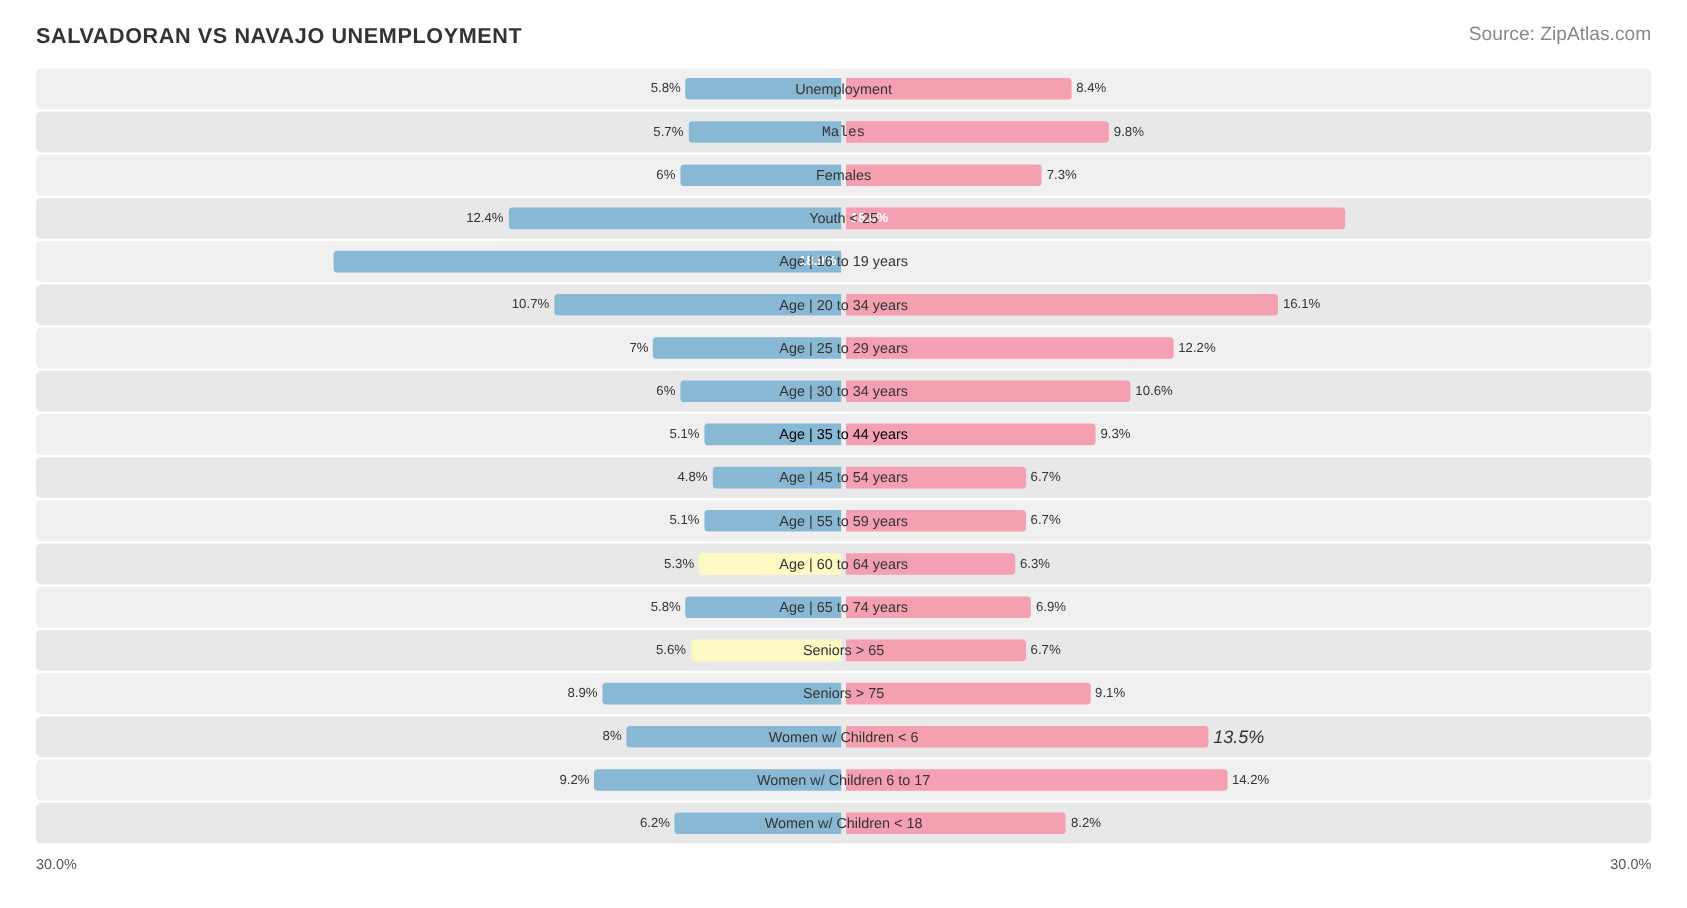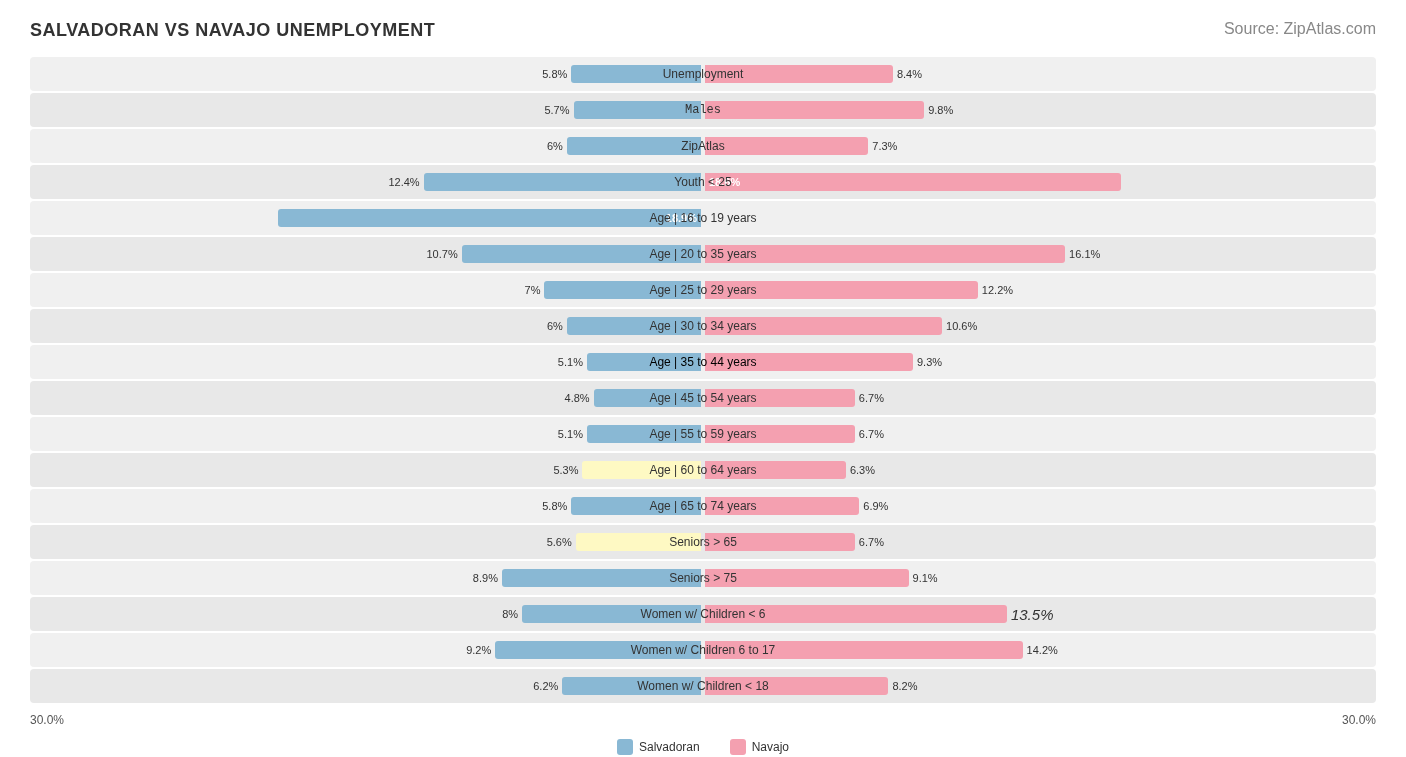--- a/index.html
+++ b/index.html
@@ -111,21 +111,21 @@
         <span style="position:absolute;left:calc(100% + 4px);color:#333;font-size:11px;white-space:nowrap;">9.8%</span>
       </div>
     </div>
   </div>
       <div class="row" style="display: flex; align-items: center; height: 34px; margin-bottom: 2px; background: rgb(240, 240, 240); border-radius: 4px; position: relative;">
     <div style="width:50%;height:100%;display:flex;align-items:center;justify-content:flex-end;padding-right:2px;position:relative;">
       <div style="position:relative;width:20%;height:18px;background:#89b8d4;border-radius:3px 0 0 3px;display:flex;align-items:center;">
         <span style="position:absolute;right:calc(100% + 4px);color:#333;font-size:11px;white-space:nowrap;">6%</span>
       </div>
     </div>
-    <div style="position:absolute;left:50%;transform:translateX(-50%);top:50%;transform:translateX(-50%) translateY(-50%);white-space:nowrap;font-size:12px;color:#333;z-index:10;pointer-events:none;">ZipAtlas</div>
+    <div style="position:absolute;left:50%;transform:translateX(-50%);top:50%;transform:translateX(-50%) translateY(-50%);white-space:nowrap;font-size:12px;color:#333;z-index:10;pointer-events:none;">Females</div>
     <div style="width:50%;height:100%;display:flex;align-items:center;justify-content:flex-start;padding-left:2px;position:relative;">
       <div style="position:relative;width:24.333333333333332%;height:18px;background:#f4a0b0;border-radius:0 3px 3px 0;display:flex;align-items:center;">
         <span style="position:absolute;left:calc(100% + 4px);color:#333;font-size:11px;white-space:nowrap;">7.3%</span>
       </div>
     </div>
   </div>
       <div class="row" style="display: flex; align-items: center; height: 34px; margin-bottom: 2px; background: rgb(232, 232, 232); border-radius: 4px; position: relative;">
     <div style="width:50%;height:100%;display:flex;align-items:center;justify-content:flex-end;padding-right:2px;position:relative;">
       <div style="position:relative;width:41.333333333333336%;height:18px;background:#89b8d4;border-radius:3px 0 0 3px;display:flex;align-items:center;">
         <span style="position:absolute;right:calc(100% + 4px);color:#333;font-size:11px;white-space:nowrap;">12.4%</span>
@@ -145,21 +145,21 @@
       </div>
     </div>
     <div style="position:absolute;left:50%;transform:translateX(-50%);top:50%;transform:translateX(-50%) translateY(-50%);white-space:nowrap;font-size:12px;color:#333;z-index:10;pointer-events:none;">Age | 16 to 19 years</div>
   </div>
       <div class="row" style="display: flex; align-items: center; height: 34px; margin-bottom: 2px; background: rgb(232, 232, 232); border-radius: 4px; position: relative;">
     <div style="width:50%;height:100%;display:flex;align-items:center;justify-content:flex-end;padding-right:2px;position:relative;">
       <div style="position:relative;width:35.666666666666664%;height:18px;background:#89b8d4;border-radius:3px 0 0 3px;display:flex;align-items:center;">
         <span style="position:absolute;right:calc(100% + 4px);color:#333;font-size:11px;white-space:nowrap;">10.7%</span>
       </div>
     </div>
-    <div style="position:absolute;left:50%;transform:translateX(-50%);top:50%;transform:translateX(-50%) translateY(-50%);white-space:nowrap;font-size:12px;color:#333;z-index:10;pointer-events:none;">Age | 20 to 35 years</div>
+    <div style="position:absolute;left:50%;transform:translateX(-50%);top:50%;transform:translateX(-50%) translateY(-50%);white-space:nowrap;font-size:12px;color:#333;z-index:10;pointer-events:none;">Age | 20 to 34 years</div>
     <div style="width:50%;height:100%;display:flex;align-items:center;justify-content:flex-start;padding-left:2px;position:relative;">
       <div style="position:relative;width:53.66666666666667%;height:18px;background:#f4a0b0;border-radius:0 3px 3px 0;display:flex;align-items:center;">
         <span style="position:absolute;left:calc(100% + 4px);color:#333;font-size:11px;white-space:nowrap;">16.1%</span>
       </div>
     </div>
   </div>
       <div class="row" style="display: flex; align-items: center; height: 34px; margin-bottom: 2px; background: rgb(240, 240, 240); border-radius: 4px; position: relative;">
     <div style="width:50%;height:100%;display:flex;align-items:center;justify-content:flex-end;padding-right:2px;position:relative;">
       <div style="position:relative;width:23.333333333333332%;height:18px;background:#89b8d4;border-radius:3px 0 0 3px;display:flex;align-items:center;">
         <span style="position:absolute;right:calc(100% + 4px);color:#333;font-size:11px;white-space:nowrap;">7%</span>
@@ -315,23 +315,13 @@
       </div>
     </div>
   </div>
     </div>
 
   <div class="axis-row">
     <span>30.0%</span>
     <span>30.0%</span>
   </div>
 
-  <div class="legend">
-    <div class="legend-item">
-      <div class="legend-box" style="background:#89b8d4;"></div>
-      <span>Salvadoran</span>
-    </div>
-    <div class="legend-item">
-      <div class="legend-box" style="background:#f4a0b0;"></div>
-      <span>Navajo</span>
-    </div>
-  </div>
 </div>
 
 </body></html>

